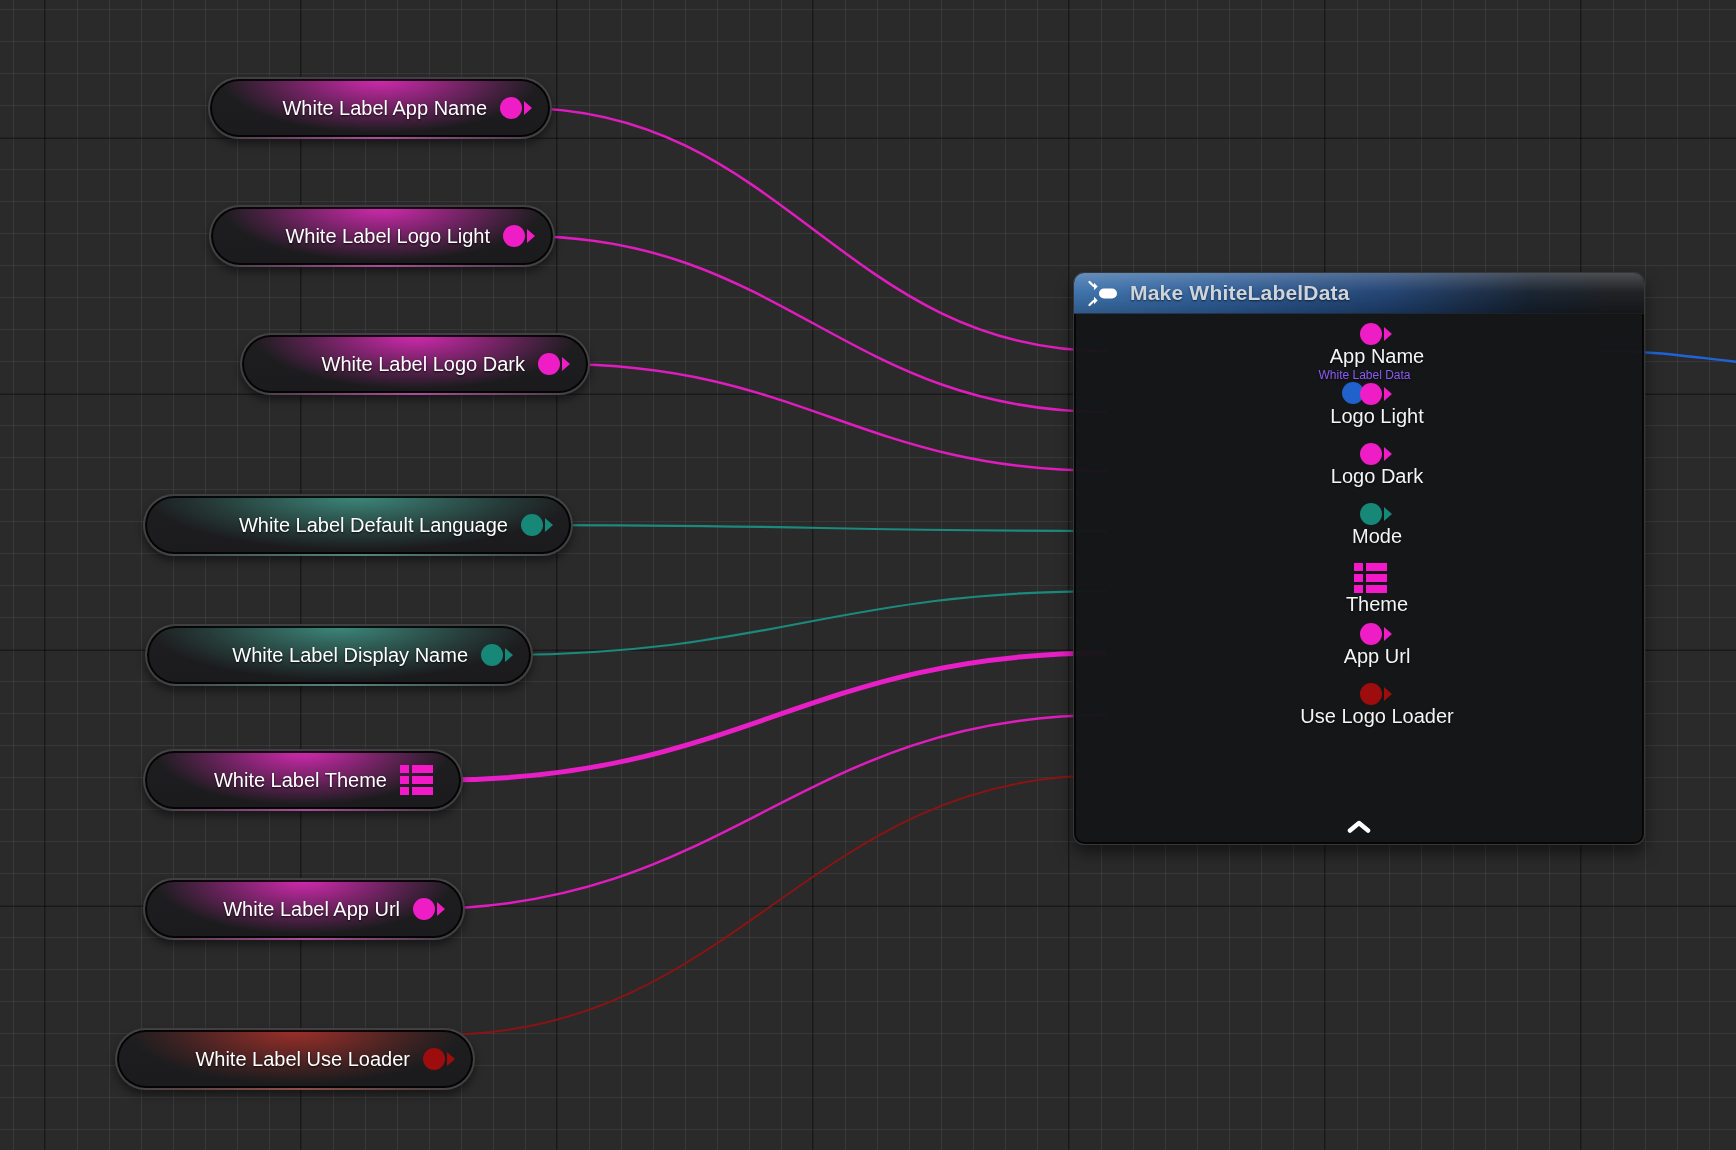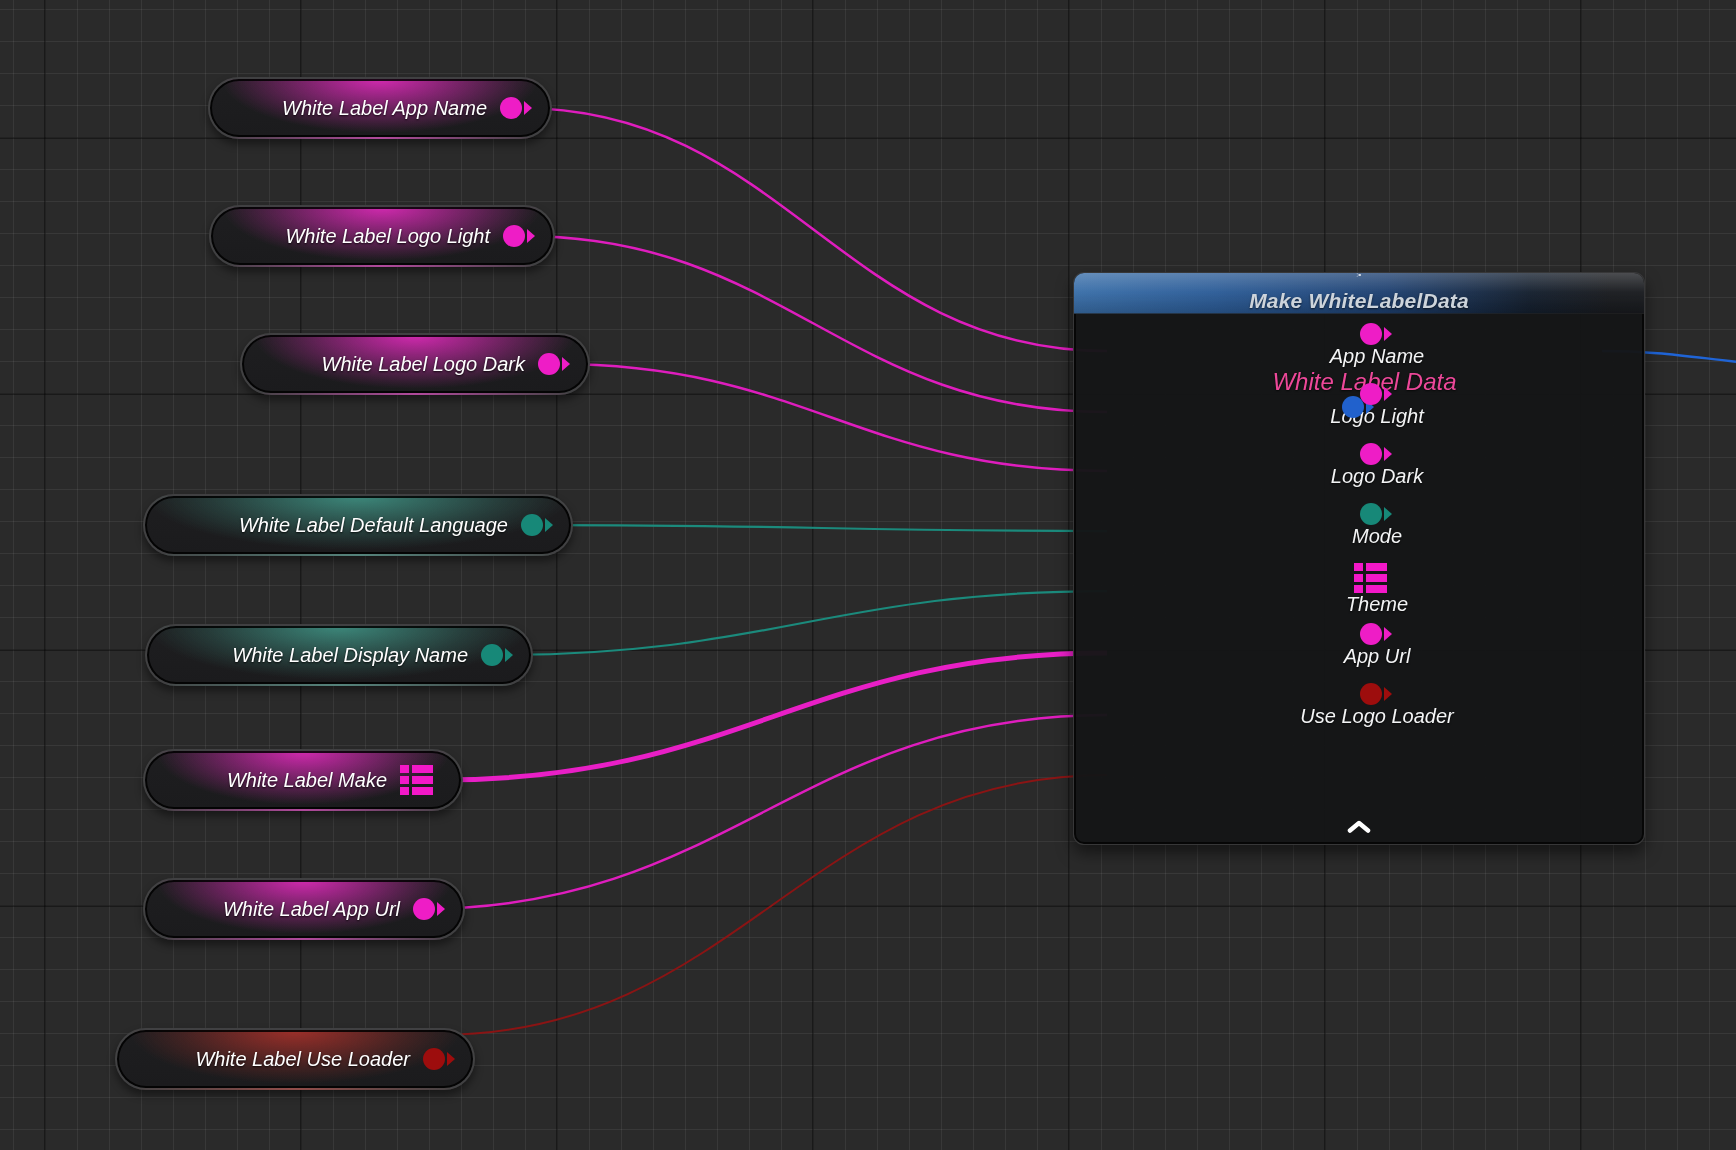--- a/index.html
+++ b/index.html
@@ -10,21 +10,20 @@
     overflow: hidden;
     font-family: "Liberation Sans", "DejaVu Sans", sans-serif;
     background-color: #2a2a2a;
     background-image:
       linear-gradient(to right, rgba(0,0,0,0.40) 0px, rgba(0,0,0,0.40) 2px, transparent 2px),
       linear-gradient(to bottom, rgba(0,0,0,0.40) 0px, rgba(0,0,0,0.40) 2px, transparent 2px),
       linear-gradient(to right, rgba(255,255,255,0.065) 0px, rgba(255,255,255,0.065) 1px, transparent 1px),
       linear-gradient(to bottom, rgba(255,255,255,0.065) 0px, rgba(255,255,255,0.065) 1px, transparent 1px);
     background-size: 256px 256px, 256px 256px, 32px 32px, 32px 32px;
     background-position: 44px 0px, 0px 137px, 13px 0px, 0px 9px;
-    font-style: italic;
   }
   svg.wires { position:absolute; left:0; top:0; z-index:1; }
 
   
   .getter {
     position:absolute; z-index:2;
     height:62px; border-radius:32px;
     display:flex; align-items:center; justify-content:flex-end;
     gap:13px; padding:0 28px 0 30px;
     border:2px solid rgba(125,125,125,0.38);
@@ -76,30 +75,29 @@
     border:1px solid rgba(120,120,120,0.35);
     box-shadow: inset 0 0 0 2px rgba(0,0,0,0.7), 0 8px 16px rgba(0,0,0,0.5);
   }
   .make-header {
     height:41px; border-radius:10px 10px 0 0;
     display:flex; align-items:center; gap:12px; padding:0 14px 0 14px;
     background:
       linear-gradient(to bottom, rgba(255,255,255,0.22) 0%, rgba(255,255,255,0.03) 48%, rgba(0,0,0,0.18) 100%),
       linear-gradient(to right, #3A6FA9 0%, #2C5C97 25%, #1E4070 55%, #141F2E 80%, #191B1F 94%);
     border-bottom:1px solid rgba(0,0,0,0.6);
-    flex-direction:column;
   }
   .make-title { font-size:21px; font-weight:700; color:#CDD4DB; letter-spacing:0.2px;
                 text-shadow:0 1px 2px rgba(0,0,0,0.6); white-space:nowrap; }
   .make-body { padding-top:9px; }
   .pin-row { height:60px; display:flex; align-items:center; padding:0 0 0 23px;flex-direction:column; }
   .pin-row .pin-label { font-size:20px; color:#F3F4F5; margin-left:13px; white-space:nowrap;
                         text-shadow:0 1px 2px rgba(0,0,0,0.7); }
   .pin-row .spacer { flex:1; }
-  .pin-row .out-label { font-size:24px; color:#ec4899; margin-right:12px; white-space:nowrap;
+  .pin-row .out-label { font-size:12px; color:#8b5cf6; margin-right:12px; white-space:nowrap;
                         text-shadow:0 1px 2px rgba(0,0,0,0.7); }
   .pin-row .out-pin { margin-right:36px; }
   .collapse-btn {
     position:absolute; bottom:8px; left:50%; transform:translateX(-50%);
     width:40px; height:20px; display:flex; align-items:center; justify-content:center;
     cursor:pointer;
   }
 </style>
 </head>
 <body>
@@ -137,21 +135,21 @@
     <span class="glabel">White Label Default Language</span>
     <span class="pin c-text"></span>
   </div>
 
   <div class="getter t-text" style="left:145px; top:624px; width:388px;">
     <span class="glabel">White Label Display Name</span>
     <span class="pin c-text"></span>
   </div>
 
   <div class="getter t-string" style="left:143px; top:749px; width:320px;">
-    <span class="glabel">White Label Make</span>
+    <span class="glabel">White Label Theme</span>
     <span class="struct-icon">
         <i></i>
         <i></i>
         <i></i>
         <i></i>
         <i></i>
         <i></i>
       </span>
   </div>
 

